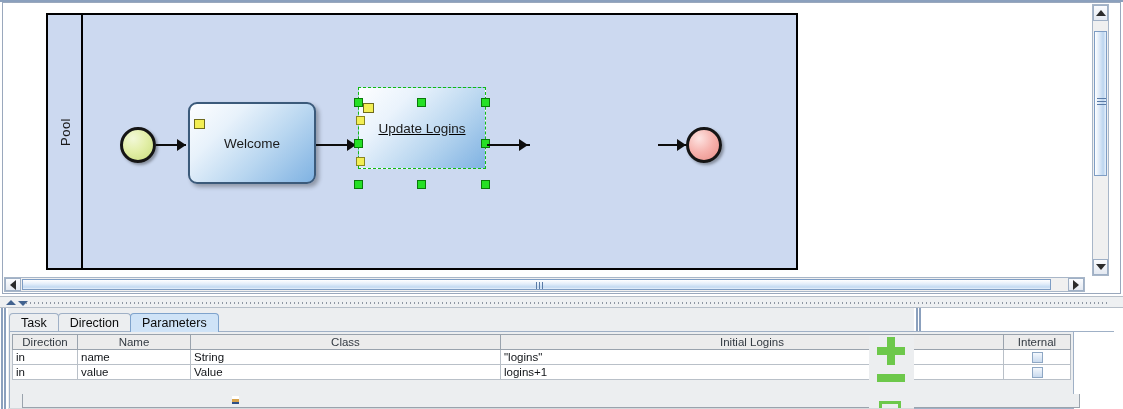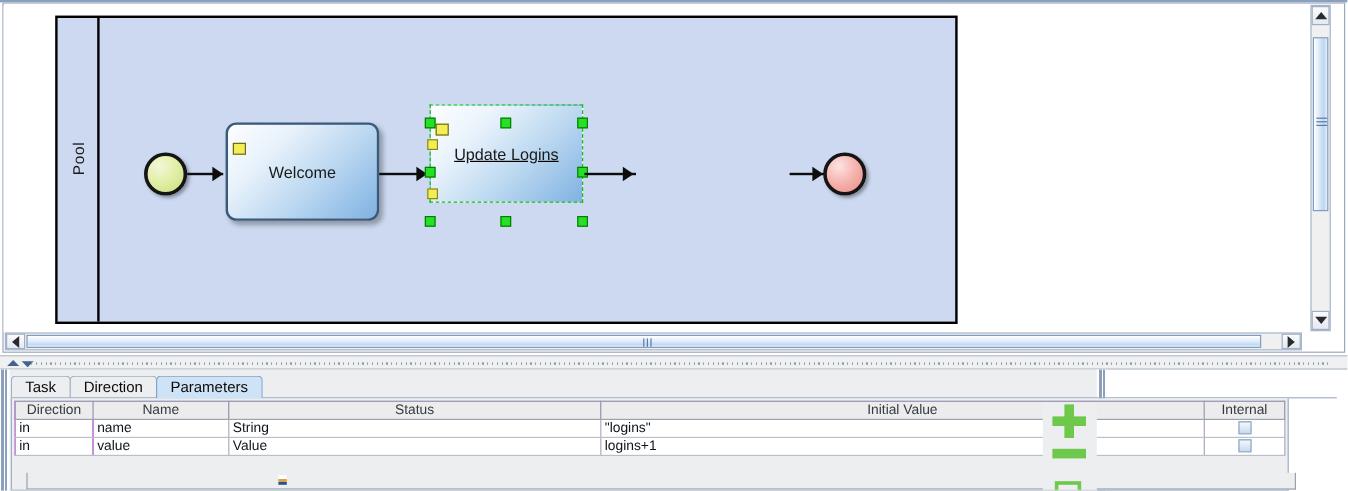--- a/index.html
+++ b/index.html
@@ -358,22 +358,22 @@
         <col style="width:65px">
           <col style="width:113px">
           <col style="width:310px">
         <col style="width:503px">
           <col style="width:67px">
       </colgroup>
       <thead>
         <tr>
           <th>Direction</th>
           <th>Name</th>
-          <th>Status</th>
-          <th>Initial Value</th>
+          <th>Class</th>
+          <th>Initial Logins</th>
           <th>Internal</th>
         </tr>
       </thead>
       <tbody>
         <tr>
           <td>in</td>
           <td>name</td>
           <td>String</td>
           <td>"logins"</td>
           <td class="cell-center">

